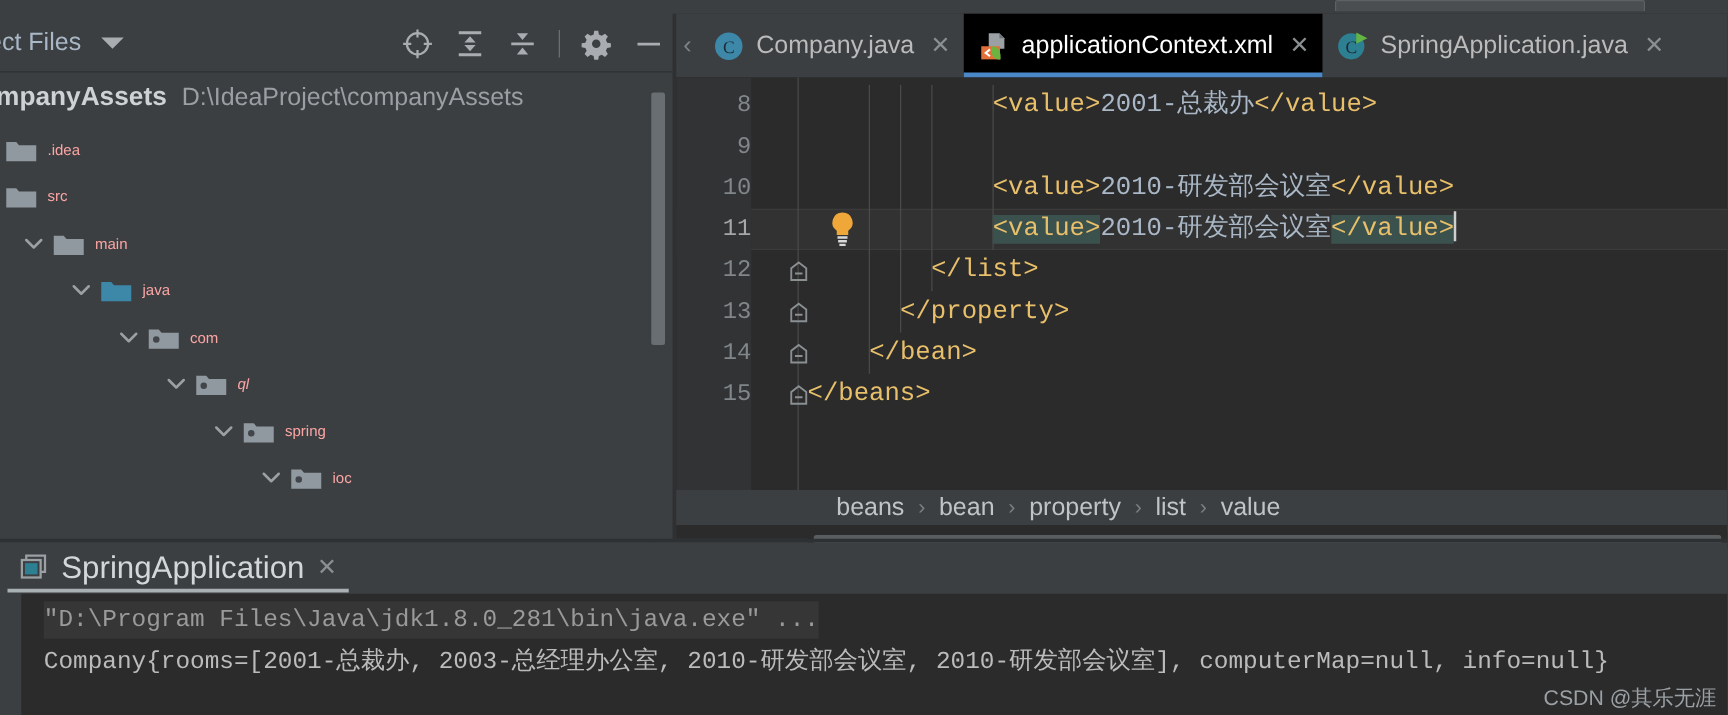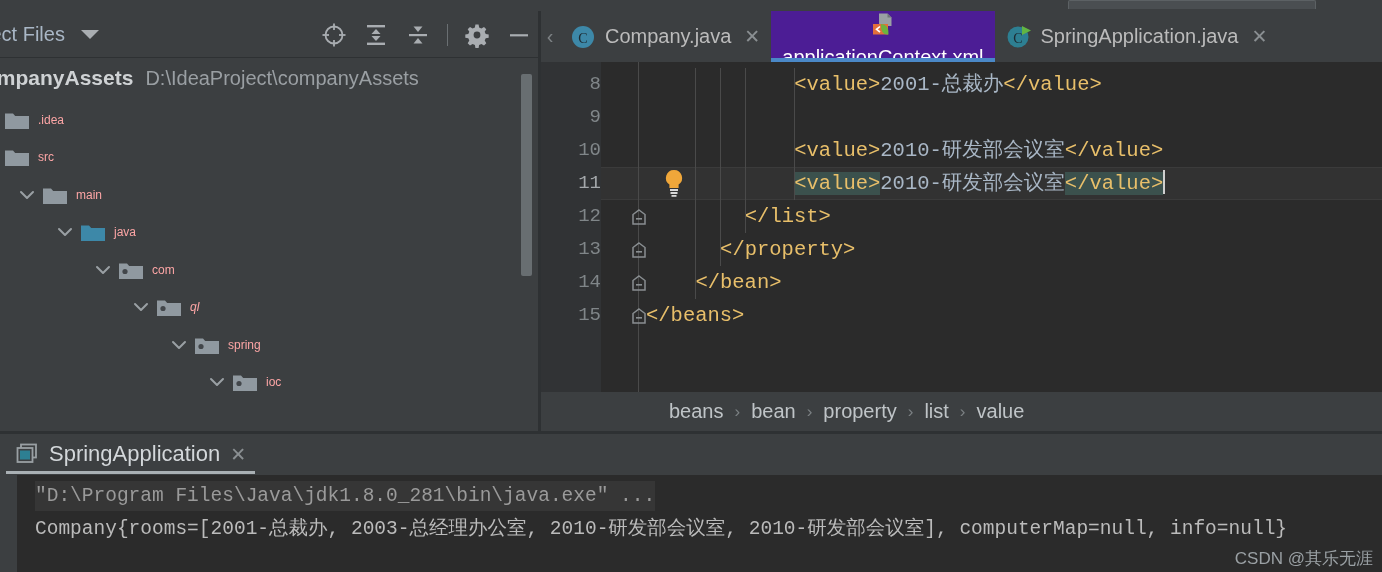--- a/index.html
+++ b/index.html
@@ -99,21 +99,21 @@
   }
   .tab-scroll-arrow {
     width: 18px; display: flex; align-items: center; justify-content: center;
     color: #7e8386; font-size: 20px; cursor: pointer; flex: 0 0 18px;
   }
   .tab {
     display: flex; align-items: center; gap: 9px;
     padding: 0 11px; position: relative; cursor: pointer;
     white-space: nowrap;
   }
-  .tab.active { background: #4c1d95; flex-direction: column; }
+  .tab.active { background: #000000; }
   .tab.active::after {
     content: ""; position: absolute; left: 0; right: 0; bottom: 0;
     height: 4px; background: #4a88c7;
   }
   .tab-label { color: #bbbbbb; font-size: 20px; }
   .tab.active .tab-label { color: #ffffff; }
   .tab-close {
     color: #8a8f92; font-size: 19px; line-height: 1; margin-left: 4px;
     cursor: pointer;
   }
@@ -172,21 +172,21 @@
     position: absolute; left: 105px; top: 364px; width: 736px; height: 13px;
     background: #2b2b2b;
   }
   .ed-hscroll {
     position: absolute; left: 110px; top: 366px; width: 726px; height: 10px;
     background: #595d5f; border-radius: 2px; cursor: pointer;
   }
 
   
   .breadcrumbs {
-    position: absolute; left: 0; top: 381px; width: 841px; height: 39px;
+    position: absolute; left: 0; top: 381px; width: 841px; height: 28px;
     background: #3c3f41; display: flex; align-items: center;
     padding-left: 128px; gap: 11px;
   }
   .bc-item { color: #bfc4c7; font-size: 20px; cursor: pointer; }
   .bc-sep { color: #7b8083; font-size: 17px; }
 
   
   .h-divider {
     position: absolute; left: 0; top: 431px; width: 1382px; height: 3px;
     background: #2e3133; cursor: row-resize;
@@ -202,21 +202,21 @@
   }
   .run-tab {
     position: absolute; left: 6px; top: 0; height: 40px;
     display: flex; align-items: center; gap: 10px; padding: 0 9px;
     cursor: pointer;
   }
   .run-tab::after {
     content: ""; position: absolute; left: 0; right: 0; bottom: 0;
     height: 3px; background: #a9b0b4;
   }
-  .run-tab-label { color: #d3d7da; font-size: 22px; }
+  .run-tab-label { color: #d3d7da; font-size: 25px; }
   .run-tab-close { color: #8a8f92; font-size: 19px; cursor: pointer; }
   .run-ic { width: 24px; height: 24px; }
 
   .console {
     position: absolute; left: 17px; top: 41px; width: 1365px; height: 97px;
     background: #2b2b2b;
   }
   .console-line {
     position: absolute; left: 18px;
     font-family: "Liberation Mono", monospace; font-size: 19.5px;

